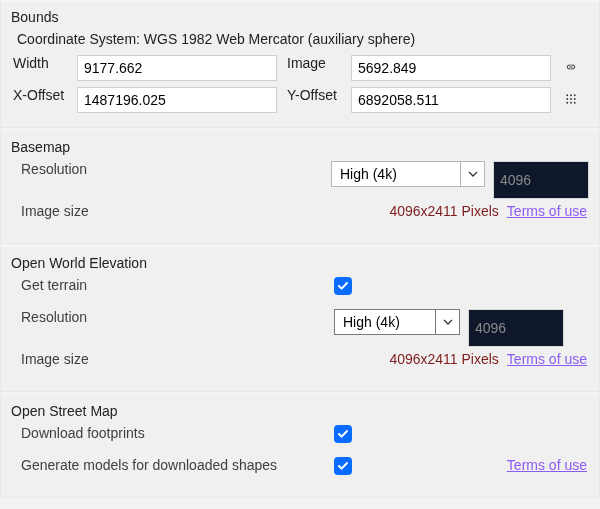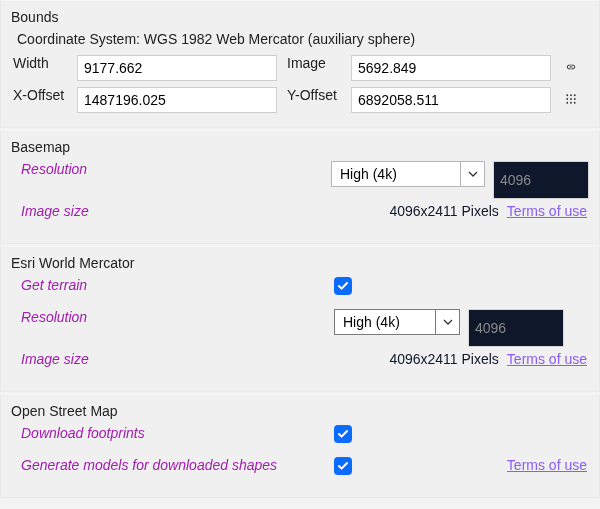--- a/index.html
+++ b/index.html
@@ -39,21 +39,21 @@
     background: #ffffff;
     border: 1px solid #cfcfcf;
     font-family: inherit; font-size: 14px;
   }
   .icon-btn {
     width: 24px; height: 24px;
     display: flex; align-items: center; justify-content: center;
     background: #f0f0f0; border: none;
     cursor: pointer;
   }
-  .prop-label { width: 315px; padding-left: 10px; color: #a21caf; font-style: italic; }
+  .prop-label { width: 315px; padding-left: 10px; color: #404040; }
   .check-cell { width: 40px; display: flex; justify-content: flex-start; }
   .chk {
     width: 18px; height: 18px; border-radius: 4px;
     background: #0a6cff; display: flex;
     align-items: center; justify-content: center;
     cursor: pointer;
   }
   .chk svg { display: block; }
   .select-input {
     height: 26px; background: #fff; border: 1px solid #b5b5b5;
@@ -65,21 +65,21 @@
     width: 24px; height: 26px; border: 1px solid #b5b5b5;
     border-left: none; background: #fff;
     display: flex; align-items: center; justify-content: center;
     cursor: pointer;
   }
   .readonly-num {
     width: 96px; height: 38px; background: #0f172a;
     border: 1px solid #d5d5d5; color: #8a8a8a;
     padding: 2px 6px; font-family: inherit; font-size: 14px;
   }
-  .size-text { color: #0f172a; }
+  .size-text { color: #7f1d1d; }
   .link {
     color: #8b5cf6; text-decoration: underline; cursor: pointer;
     margin-left: auto; padding-right: 2px;
   }
   .spacer { flex: 1; }
   .sel-group { display: flex; align-items: center; border-radius: 13px; }
 </style>
 </head>
 <body>
 
@@ -144,21 +144,21 @@
 
     <div class="row">
       <span class="prop-label">Image size</span>
       <span class="spacer"></span>
       <span class="size-text">4096x2411 Pixels</span>
       <a class="link">Terms of use</a>
     </div>
   </div>
 
   <div class="group">
-    <div class="group-title">Esri World Mercator</div>
+    <div class="group-title">Open World Elevation</div>
 
     <div class="row">
       <span class="prop-label">Get terrain</span>
       <div class="check-cell">
         <div class="chk">
           <svg width="12" height="12" viewBox="0 0 12 12">
               <path d="M2 6l2.6 2.6L10 3" stroke="#fff" stroke-width="2" fill="none" stroke-linecap="round" stroke-linejoin="round"></path>
             </svg>
         </div>
       </div>

